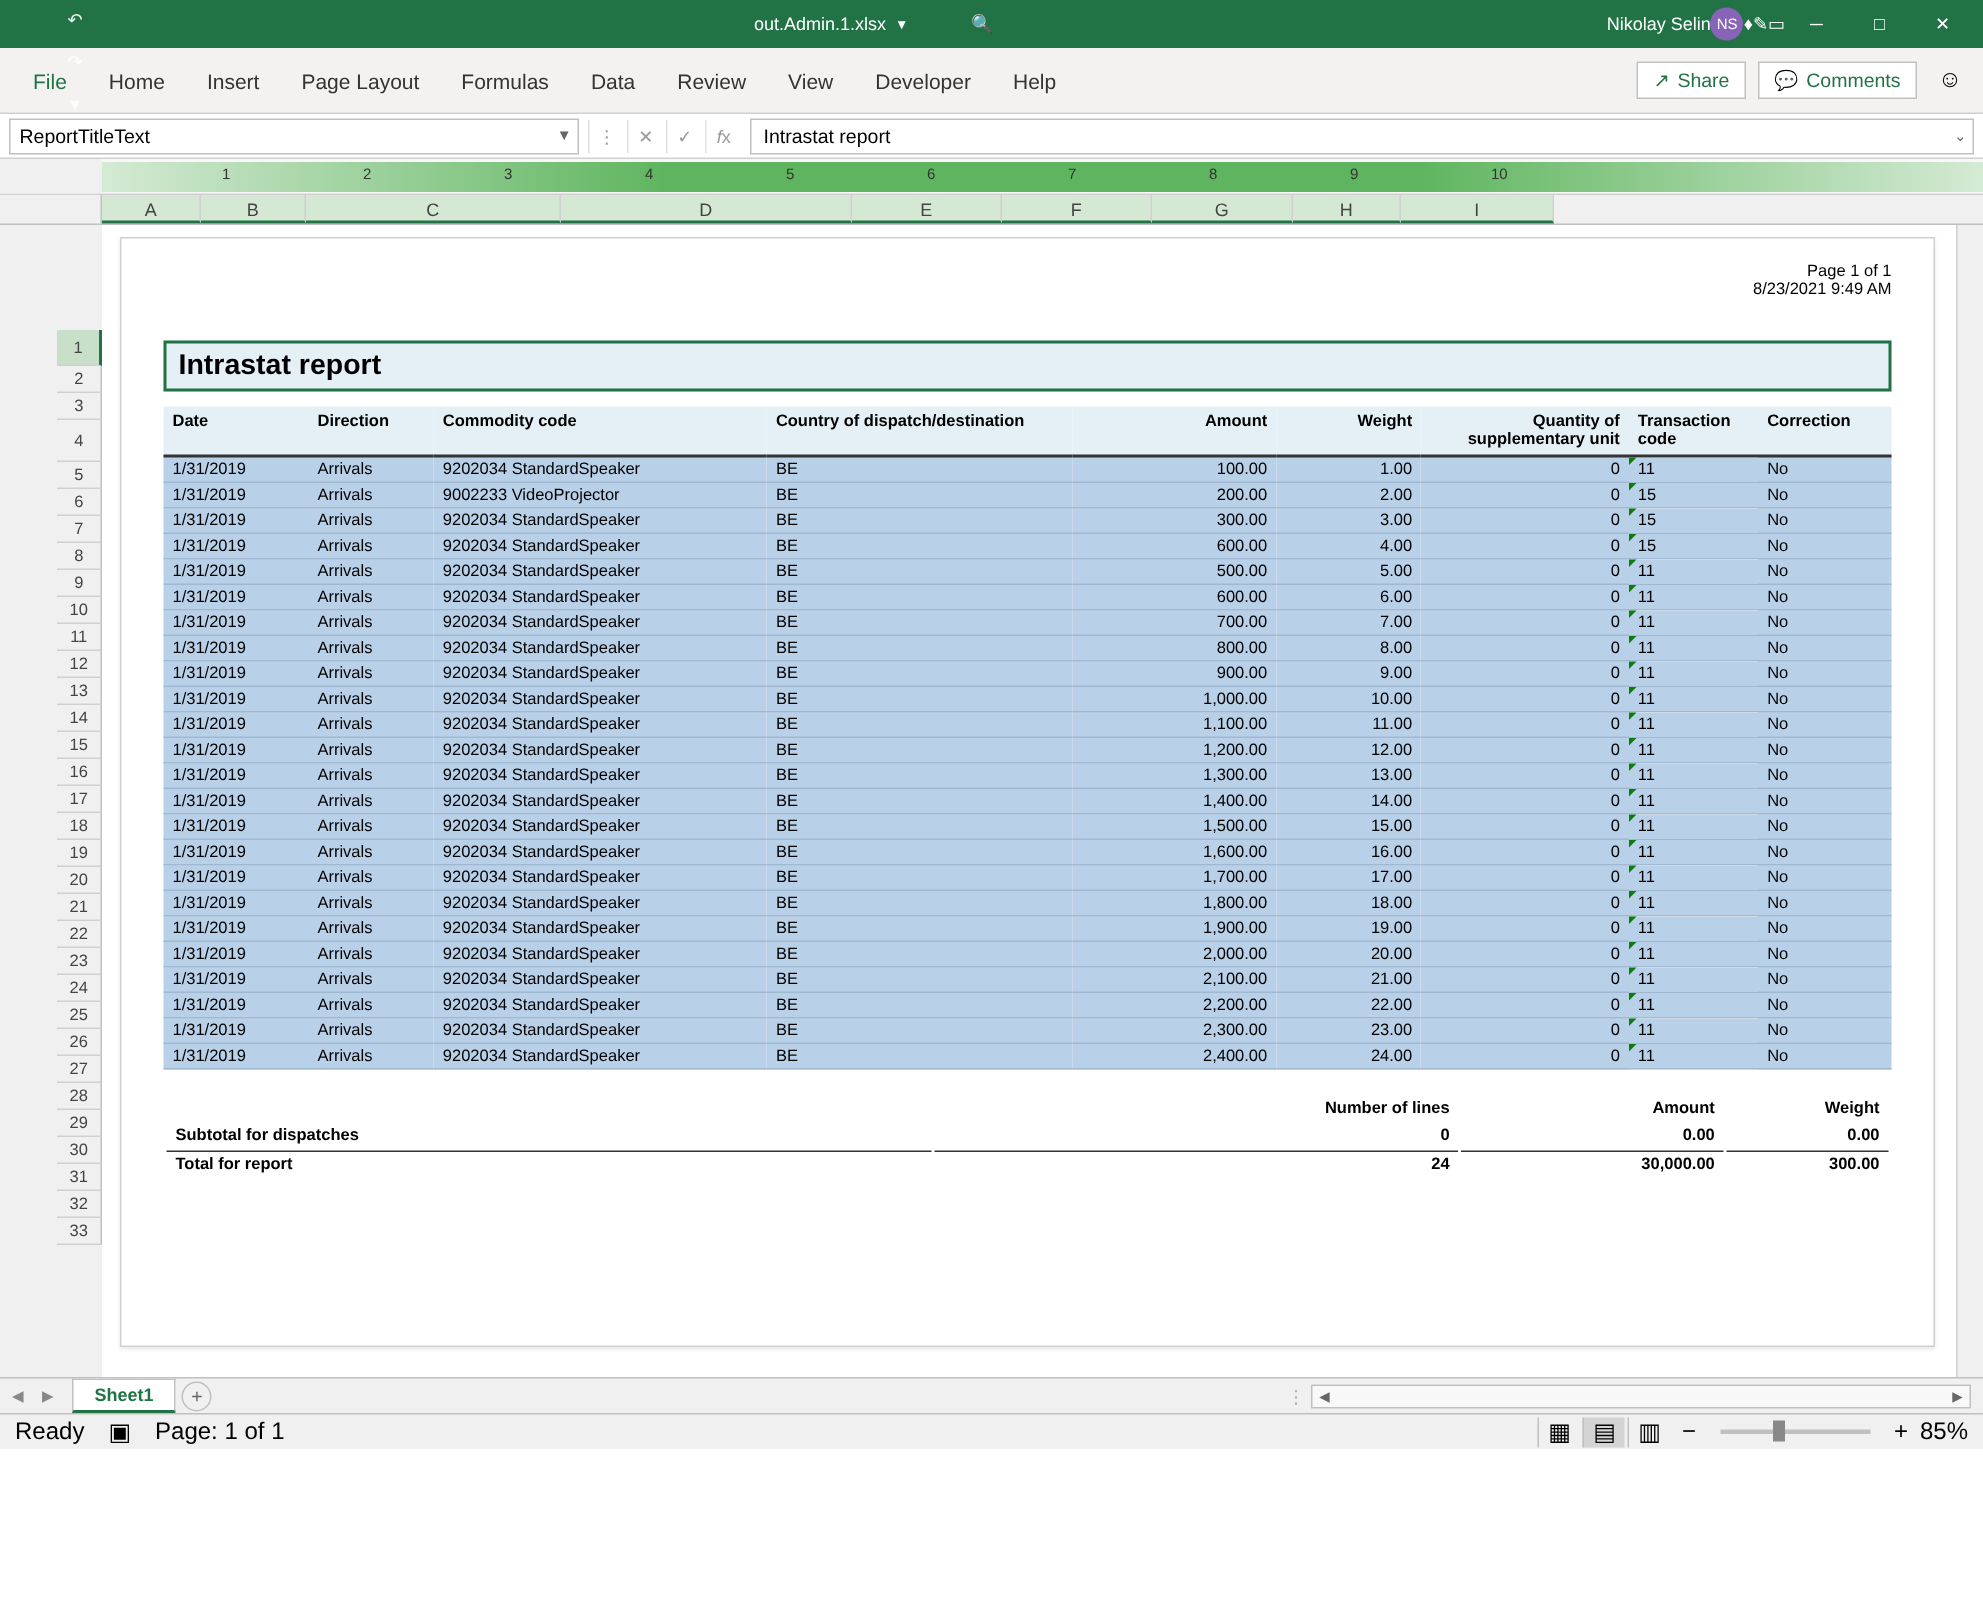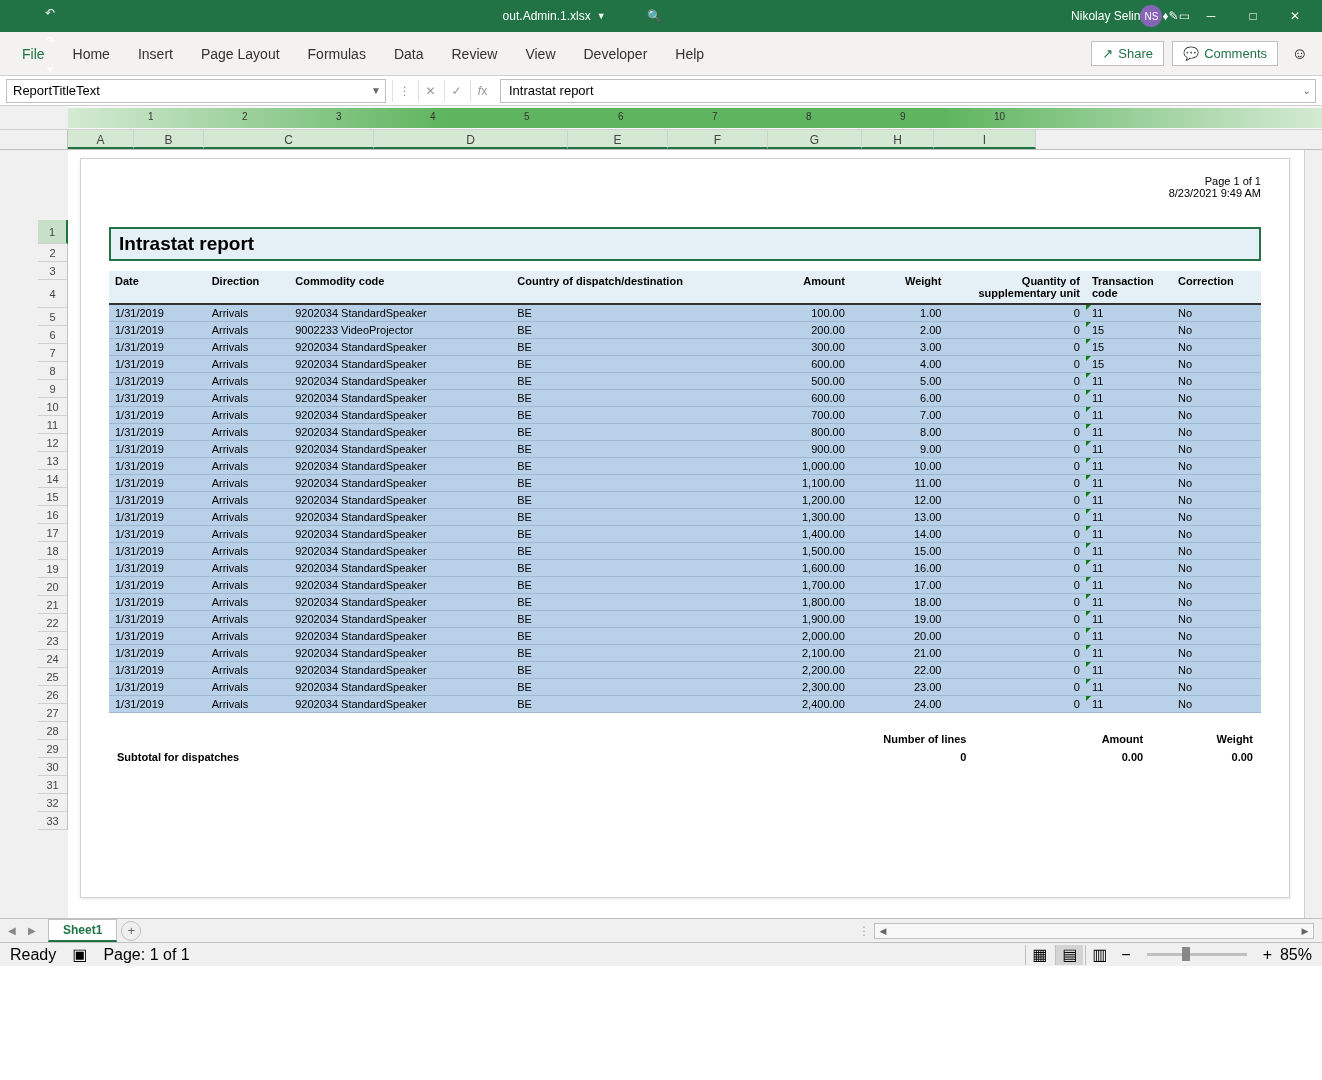--- a/index.html
+++ b/index.html
@@ -565,20 +565,26 @@
             <td class="r bold">Weight</td>
           </tr>
           </tbody>
             <tbody id="summary-rows">
               <tr>
                 <td class="bold">Subtotal for dispatches</td>
                 <td class="r bold">0</td>
                 <td class="r bold">0.00</td>
                 <td class="r bold">0.00</td>
               </tr>
+              <tr class="total-row">
+                <td class="bold">Total for report</td>
+                <td class="r bold">24</td>
+                <td class="r bold">30,000.00</td>
+                <td class="r bold">300.00</td>
+              </tr>
             </tbody>
         </table>
       </div>
     </div>
   </div>
   <div class="vscroll"></div>
 </div>
 
 <div class="sheet-tabs">
   <span class="nav-arrow">◀</span>

